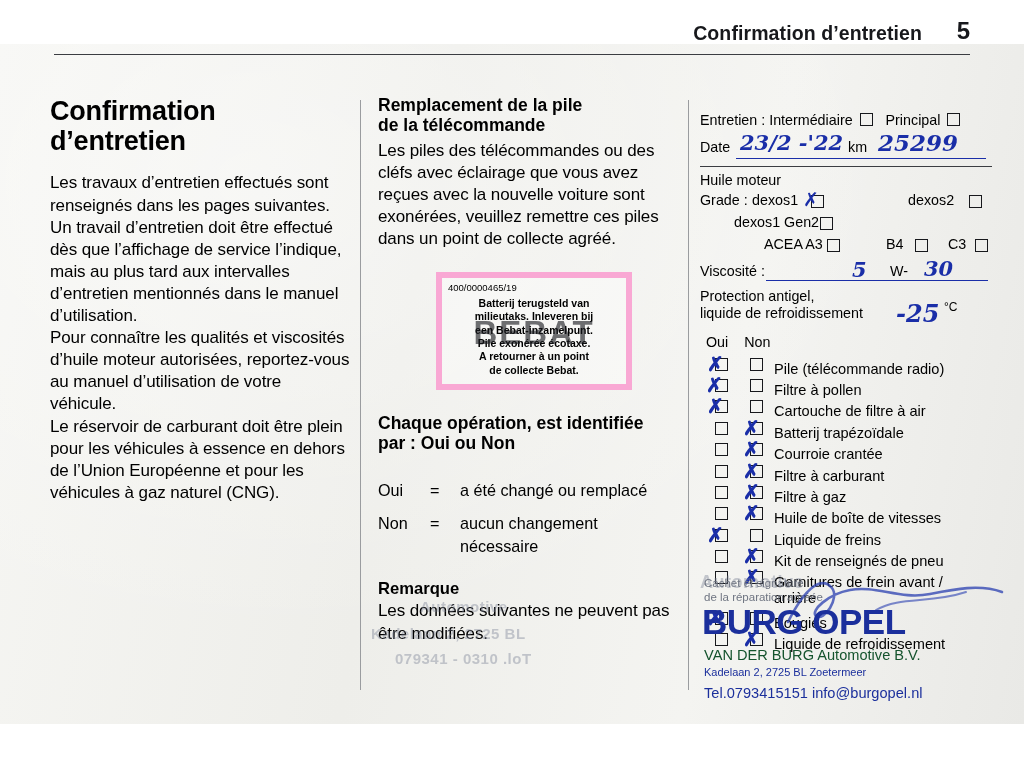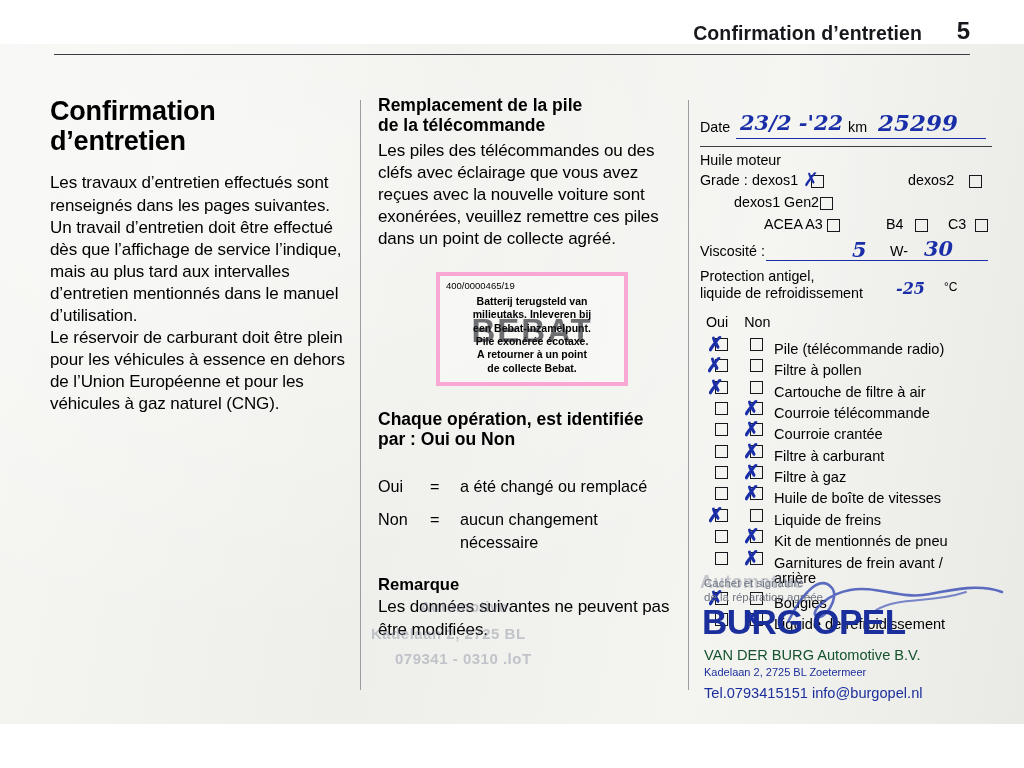--- a/index.html
+++ b/index.html
@@ -106,21 +106,21 @@
     line-height: 1.30;
     letter-spacing: -0.1px;
   }
   p.body + p.body { margin-top: 0px; }
 
   
   .battery-box {
     position: relative;
     margin: 22px 0 0 58px;
     width: 172px;
-    border: 4px solid #f9a8d4;
+    border: 6px solid #f9a8d4;
     padding: 4px 6px 7px 6px;
     background: rgba(255,255,255,0.35);
   }
   .battery-code {
     font-size: 9.5px;
     line-height: 1.2;
     margin-bottom: 3px;
   }
   .battery-lines {
     font-size: 10.5px;
@@ -292,20 +292,21 @@
   <div class="vline vline-1"></div>
   <div class="vline vline-2"></div>
 
   <div class="col col-a">
     <h1 class="title">
       <span>Confirmation</span><br>
       <span>d’entretien</span>
     </h1>
     <p class="body">Les travaux d’entretien effectués sont renseignés dans les pages suivantes.</p>
     <p class="body">Un travail d’entretien doit être effectué dès que l’affichage de service l’indique, mais au plus tard aux intervalles d’entretien mentionnés dans le manuel d’utilisation.</p>
+    <p class="body">Pour connaître les qualités et viscosités d’huile moteur autorisées, reportez-vous au manuel d’utilisation de votre véhicule.</p>
     <p class="body">Le réservoir de carburant doit être plein pour les véhicules à essence en dehors de l’Union Européenne et pour les véhicules à gaz naturel (CNG).</p>
   </div>
 
   <div class="col col-b">
     <h2 class="subtitle">
       <span>Remplacement de la pile</span><br>
       <span>de la télécommande</span>
     </h2>
     <p class="body">Les piles des télécommandes ou des cléfs avec éclairage que vous avez reçues avec la nouvelle voiture sont exonérées, veuillez remettre ces piles dans un point de collecte agréé.</p>
 
@@ -340,20 +341,27 @@
       </div>
       <div class="def-cont">nécessaire</div>
     </div>
 
     <div class="remark-title">Remarque</div>
     <p class="body">Les données suivantes ne peuvent pas être modifiées.</p>
   </div>
 
   <div class="panel">
 
+    <div class="row">
+      <span>Entretien :</span>
+      <span>Intermédiaire</span>
+      <span class="cb"></span>
+      <span style="margin-left:6px;">Principal</span>
+      <span class="cb"></span>
+    </div>
 
     <div class="row" style="height:30px;">
       <span style="position:absolute;left:0;top:7px;">Date</span>
       <span class="hand" style="position:absolute;left:40px;top:-2px;font-size:21px;">23/2 -'22</span>
       <span style="position:absolute;left:148px;top:7px;">km</span>
       <span class="hand" style="position:absolute;left:178px;top:-3px;font-size:23px;">25299</span>
       <div style="position:absolute;left:36px;top:26px;width:250px;height:1px;background:#1a2ea8;"></div>
     </div>
 
     <div class="hr"></div>
@@ -389,21 +397,21 @@
       <span style="position:absolute;left:0;top:3px;">Viscosité :</span>
       <span class="hand" style="position:absolute;left:152px;top:-3px;font-size:21px;">5</span>
       <span style="position:absolute;left:190px;top:3px;">W-</span>
       <span class="hand" style="position:absolute;left:224px;top:-4px;font-size:21px;">30</span>
       <div style="position:absolute;left:66px;top:20px;width:222px;height:1px;background:#1a2ea8;"></div>
     </div>
 
     <div class="row" style="height:40px;">
       <div style="position:absolute;left:0;top:0;">Protection antigel,</div>
       <div style="position:absolute;left:0;top:17px;">liquide de refroidissement</div>
-      <span class="hand" style="position:absolute;left:196px;top:11px;font-size:16px;">-25</span>
+      <span class="hand" style="position:absolute;left:196px;top:11px;font-size:24px;">-25</span>
       <span style="position:absolute;left:244px;top:12px;font-size:12px;">°C</span>
     </div>
 
     <div class="oui-non-head">
       <span style="margin-left:6px;">Oui</span>
       <span style="margin-left:12px;">Non</span>
     </div>
 
     <div class="opt-list">
 
@@ -425,21 +433,21 @@
         <span class="cb c1"></span>
         <span class="tick" style="left:7px;top:0px;">✗</span>
         <span class="cb c2"></span>
         <span class="opt-label">Cartouche de filtre à air</span>
       </div>
 
       <div class="opt-row">
         <span class="cb c1"></span>
         <span class="cb c2"></span>
         <span class="tick" style="left:43px;top:0px;">✗</span>
-        <span class="opt-label">Courroie télécommande</span>
+        <span class="opt-label">Batterij trapézoïdale</span>
       </div>
 
       <div class="opt-row">
         <span class="cb c1"></span>
         <span class="cb c2"></span>
         <span class="tick" style="left:43px;top:0px;">✗</span>
         <span class="opt-label">Courroie crantée</span>
       </div>
 
       <div class="opt-row">
@@ -467,21 +475,21 @@
         <span class="cb c1"></span>
         <span class="tick" style="left:7px;top:0px;">✗</span>
         <span class="cb c2"></span>
         <span class="opt-label">Liquide de freins</span>
       </div>
 
       <div class="opt-row">
         <span class="cb c1"></span>
         <span class="cb c2"></span>
         <span class="tick" style="left:43px;top:0px;">✗</span>
-        <span class="opt-label">Kit de mentionnés de pneu</span>
+        <span class="opt-label">Kit de renseignés de pneu</span>
       </div>
 
       <div class="opt-row">
         <span class="cb c1"></span>
         <span class="cb c2"></span>
         <span class="tick" style="left:43px;top:0px;">✗</span>
         <span class="opt-label">Garnitures de frein avant /</span>
       </div>
       <div class="opt-row opt-row2">
         <span class="opt-sub">arrière</span>

